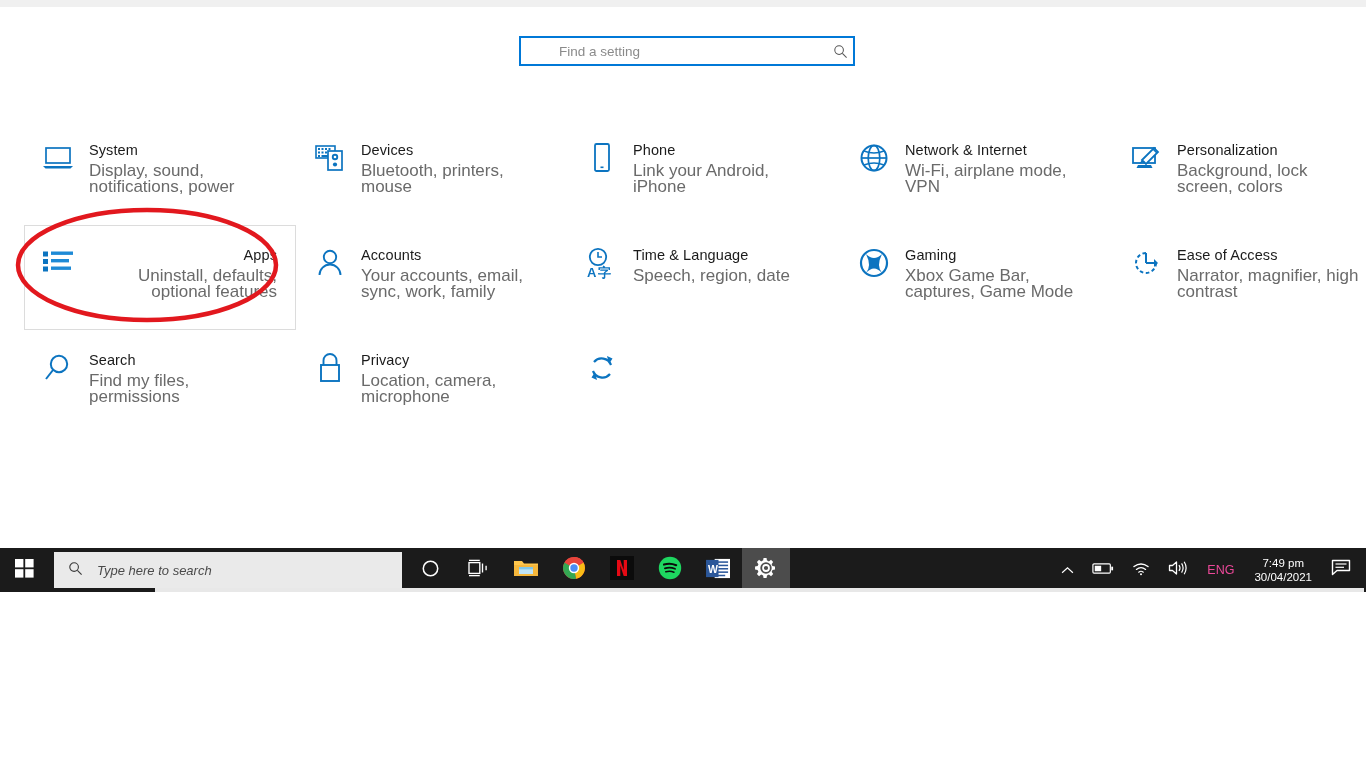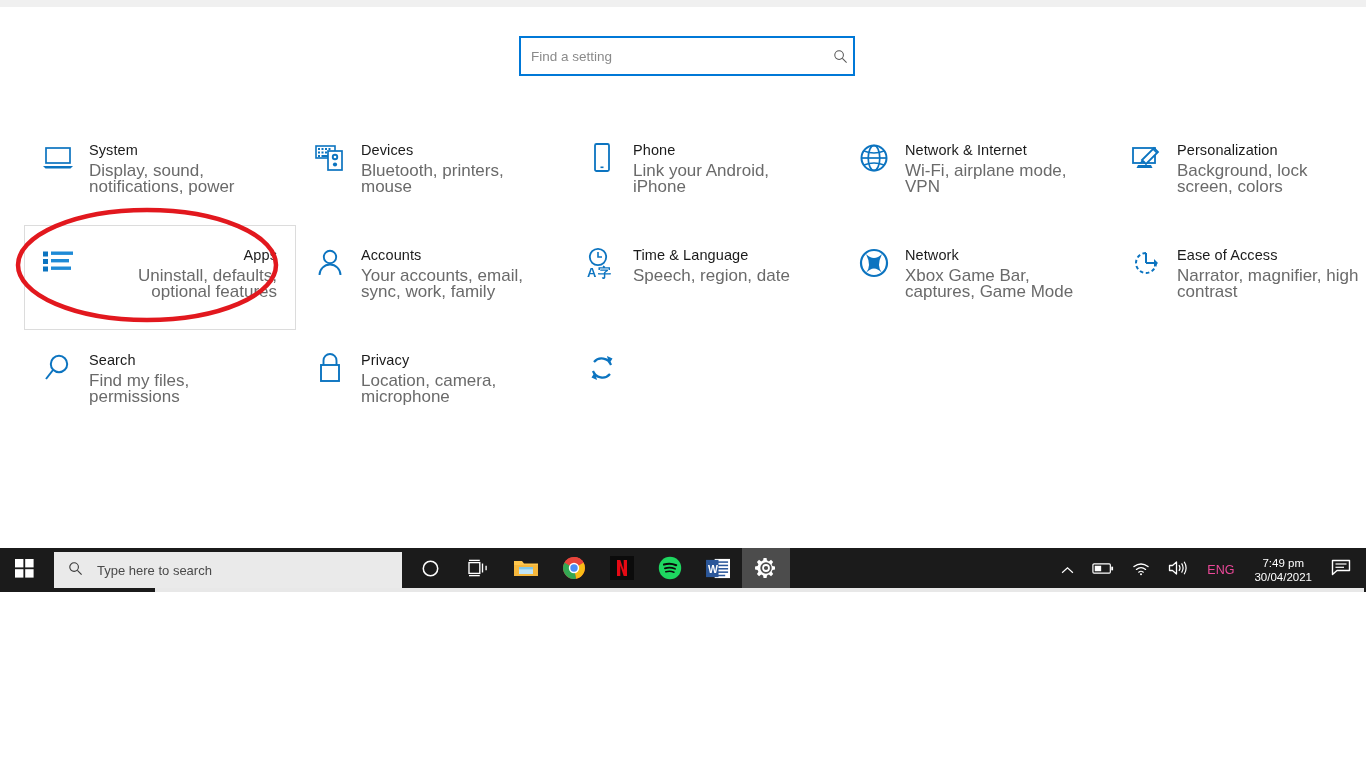--- a/index.html
+++ b/index.html
@@ -14,23 +14,23 @@
 
   
   .top-strip {
     position: absolute; top: 0; left: 0;
     width: 1366px; height: 7px; background: #f0f0f0;
   }
 
   
   .search-wrap {
     position: absolute; left: 519px; top: 36px;
-    width: 336px; height: 40px;
+    width: 336px; height: 30px;
     border: 2px solid #0078d7; background: #ffffff;
-    display: flex; align-items: center;
+    display: flex; align-items: center; padding-left: 28px;
   }
   .search-input {
     flex: 1; border: 0; outline: none; background: transparent;
     font-family: "Liberation Sans", sans-serif;
     font-size: 13.5px; color: #333; padding: 0 8px 0 10px;
   }
   .search-input::placeholder { color: #8a8a8a; }
   .search-mag { width: 26px; height: 100%; display: flex; align-items: center; justify-content: center; }
 
   
@@ -83,21 +83,21 @@
   .start-btn {
     width: 48px; height: 44px;
     display: flex; align-items: center; justify-content: center;
   }
   .tb-search {
     width: 348px; height: 36px; margin-left: 6px;
     background: #eaeaea;
     display: flex; align-items: center; padding-left: 14px;
   }
   .tb-search .tb-ph {
-    font-size: 13px; color: #4a4a4a; margin-left: 14px;
+    font-size: 13px; color: #4a4a4a; margin-left: 14px; font-style: italic;
   }
   .tb-apps { display: flex; align-items: center; height: 44px; margin-left: 4px; }
   .tb-app {
     width: 48px; height: 44px; position: relative;
     display: flex; align-items: center; justify-content: center;
   }
   .tb-app.active { background: #4c4c4c; }
   .tb-app .underline {
     position: absolute; bottom: 0; left: 8px; right: 8px;
     height: 3px; background: #7cb9e8;
@@ -279,21 +279,21 @@
     </div>
 
     <div class="tile">
       <span class="ticon">
         <svg width="30" height="30" viewBox="0 0 30 30">
           <circle cx="15" cy="15" r="13" fill="none" stroke="#0c74c0" stroke-width="2.2"></circle>
           <path d="M7 6 Q15 14 23 6 Q17 18 23 25 Q15 16 7 25 Q13 18 7 6 Z" fill="#0c74c0"></path>
         </svg>
       </span>
       <div class="tbody">
-        <div class="ttitle">Network</div>
+        <div class="ttitle">Gaming</div>
         <div class="tsub">Xbox Game Bar, captures, Game Mode</div>
       </div>
     </div>
 
     <div class="tile">
       <span class="ticon">
         <svg width="30" height="30" viewBox="0 0 30 30">
           <path d="M15 5 A10 10 0 1 0 25 15" fill="none" stroke="#0c74c0" stroke-width="2" stroke-dasharray="3.6 2.6"></path>
           <line x1="15" y1="5" x2="15" y2="15" stroke="#0c74c0" stroke-width="2"></line>
           <line x1="15" y1="15" x2="25" y2="15" stroke="#0c74c0" stroke-width="2"></line>

